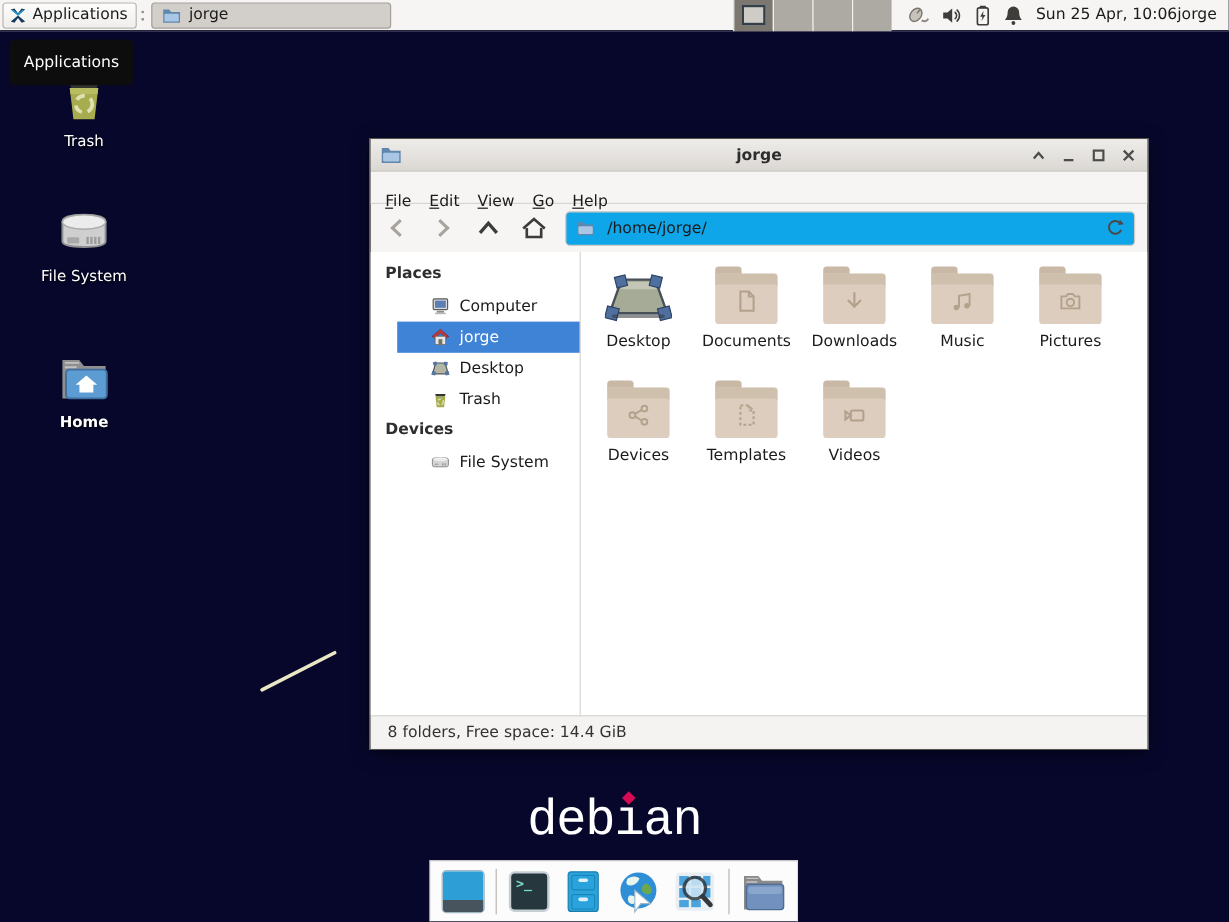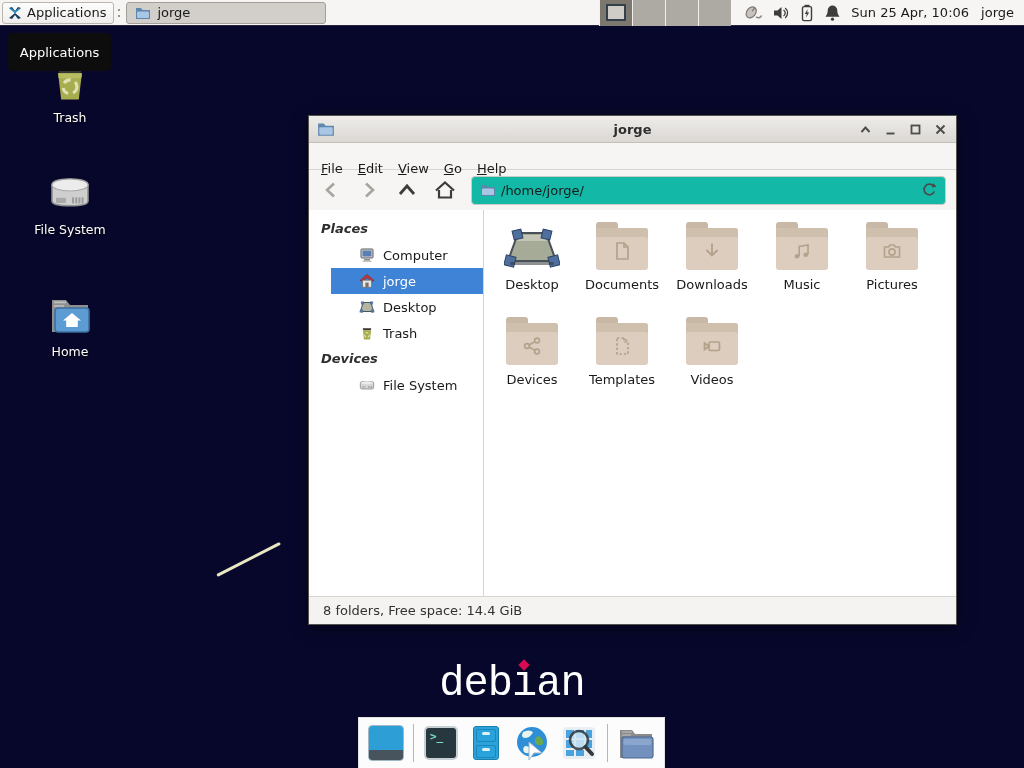--- a/index.html
+++ b/index.html
@@ -33,21 +33,21 @@
   }
   .panel-spacer { flex:1; }
   .pager { display:flex; height:26px; }
   .pager .ws { width:33px; height:26px; background:#adaaa4; border-left:1px solid #f1f0ee; position:relative; }
   .pager .ws.active { background:#7c776f; }
   .pager .ws.active .mini-win {
     position:absolute; left:6px; top:4px; width:20px; height:17px;
     background:#cfccc7; border:2px solid #33404a;
   }
   .tray { display:flex; align-items:center; gap:9px; margin:0 10px 0 12px; }
-  .clock-label { margin-right:12px; white-space:nowrap; }
+  .clock-label { white-space:nowrap; }
   .user-label { margin-right:10px; }
 
   
   .tooltip {
     position:absolute; left:8px; top:33px; width:103px; height:38px;
     background:#0d0d0d; border-radius:4px; color:#fff;
     display:flex; align-items:center; justify-content:center; z-index:50; font-size:13px;
   }
 
   
@@ -95,28 +95,28 @@
   .menubar {
     height:27px; background:#f6f5f3; border-bottom:1px solid #d8d5d0;
     display:flex; align-items:center; gap:15px; padding:0 12px;
   }
   .menu-item { display:inline-block; cursor:pointer;margin-top:24px; }
   .menu-item::first-letter { text-decoration:underline; }
 
   .toolbar { height:40px; display:flex; align-items:center; padding:0 10px; gap:14px; }
   .nav-btn { width:24px; height:24px; display:flex; align-items:center; justify-content:center; cursor:pointer; }
   .pathbar {
-    flex:1; height:29px; background:#14b8a6; border:1px solid #cdcac5; border-radius:4px;
-    display:flex; align-items:center; padding:0 8px; gap:5px;
+    flex:1; height:29px; background:#0ea5e9; border:1px solid #cdcac5; border-radius:4px;
+    display:flex; align-items:center; padding:0 8px; gap:10px;
   }
   .pathbar .path-text { flex:1; }
 
   .win-content { position:absolute; left:0; top:94px; right:0; bottom:28px; display:flex; background:#fff; }
   .sidebar { width:175px; border-right:1px solid #d8d5d0; background:#fff; padding-top:6px; }
-  .side-header { font-weight:bold; color:#2e2e2e; padding:5px 12px 6px;font-style:italic; }
+  .side-header { font-weight:bold; color:#2e2e2e; padding:5px 12px 6px; }
   .side-row { height:26px; display:flex; align-items:center; gap:8px; padding-left:28px; cursor:pointer;margin-left:22px; }
   .side-row.selected { background:#3f83d6; color:#fff; }
 
   .files { flex:1; position:relative; padding:8px 0 0 3px; }
   .file-grid { display:grid; grid-template-columns:repeat(5,90px); grid-auto-rows:95px; }
   .file-cell { display:flex; flex-direction:column; align-items:center; padding-top:4px; cursor:pointer; }
   .file-cell .flabel { margin-top:7px; font-size:13px; color:#1a1a1a; }
 
   
   .bfolder { position:relative; width:52px; height:42px; margin-top:6px; }
@@ -253,21 +253,21 @@
         <rect x="13" y="13.2" width="1" height="3"></rect>
           <rect x="14.6" y="13.2" width="1" height="3"></rect>
         <rect x="16.2" y="13.2" width="1" height="3"></rect>
           <rect x="17.8" y="13.2" width="1" height="3"></rect>
       </g>
     </svg>
   </div>
   <div class="lbl">File System</div>
 </div>
 
-<div class="desk-item" style="left:15px; top:294px;">
+<div class="desk-item" style="left:15px; top:294px;font-weight:bold;">
   <div class="ic">
     <svg width="48" height="44" viewBox="0 0 24 22">
       <path d="M3,3 h7 l2,2.5 h9 V19 H3 Z" fill="#8f8f8f"></path>
       <path d="M4,4.2 h6 M4,6 h5" stroke="#c2c2c2" stroke-width="0.8"></path>
       <rect x="4.5" y="7" width="17" height="12" rx="1.5" fill="#5d9bd3" stroke="#3e6f9f" stroke-width="0.8"></rect>
       <path d="M13,9.5 l4.5,3.8 h-1.6 v3.2 h-5.8 v-3.2 h-1.6 Z" fill="#fff"></path>
     </svg>
   </div>
   <div class="lbl">Home</div>
 </div>

